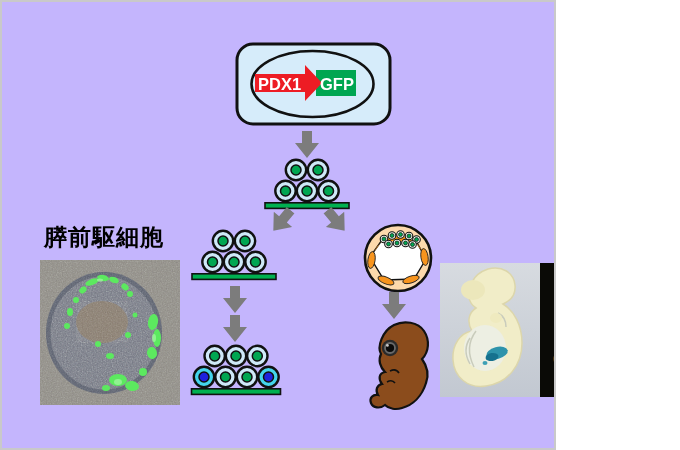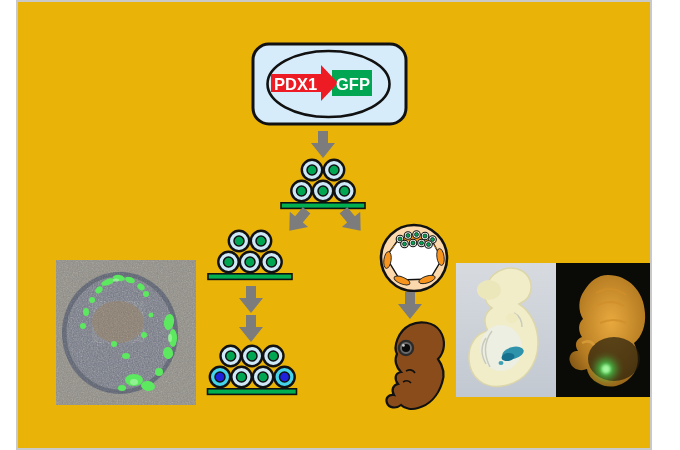--- a/index.html
+++ b/index.html
@@ -1,17 +1,17 @@
 <!DOCTYPE html>
 <html style="--canvas-border: #c9c9c9; --pale-blue: #d6ecfa; --cell-blue: #cfe9f8; --red: #ed1c24; --green: #00a651; --bar-green: #00b050; --cyan: #44d5ec; --blue: #1e22dd; --arrow-gray: #7c7c7c; --peach: #fcd9ac; --orange: #f7941d; --brown: #8b4c1c;"><head>
 <meta charset="utf-8">
 <style>
   html,body{margin:0;padding:0;background:#fff;font-family:"Liberation Sans",sans-serif;}
-  .canvas{position:relative;width:636px;height:450px;background:#eab308;
-          border:2px solid var(--canvas-border,#c9c9c9);box-sizing:border-box;overflow:hidden;margin-left:16px;}
+  .canvas{position:relative;width:556px;height:450px;background:#c4b5fd;
+          border:2px solid var(--canvas-border,#c9c9c9);box-sizing:border-box;overflow:hidden;}
   .abs{position:absolute;}
   .flow-arrow{position:absolute;width:24px;height:27px;}
   .flow-arrow polygon{fill:var(--arrow-gray,#7c7c7c);}
   .label-jp{position:absolute;font-size:23px;font-weight:bold;color:#000;letter-spacing:1px;white-space:nowrap;}
   svg{display:block;}
   .cell{fill:var(--cell-blue,#cfe9f8);stroke:#111;stroke-width:2.4;}
   .cell-cyan{fill:var(--cyan,#44d5ec);stroke:#111;stroke-width:2.4;}
   .nuc{fill:var(--green,#00a651);stroke:#111;stroke-width:1.5;}
   .nuc-blue{fill:var(--blue,#1e22dd);stroke:#111;stroke-width:1.5;}
   .plate{fill:var(--bar-green,#00b050);stroke:#111;stroke-width:1.6;}
@@ -48,20 +48,21 @@
     <rect class="plate" x="1" y="44.8" width="84" height="5.6"></rect>
   </svg>
 
   <svg class="flow-arrow" style="left:268px;top:205px;transform:rotate(40deg);" viewBox="0 0 24 27">
     <polygon points="7,0 17,0 17,12 24,12 12,27 0,12 7,12"></polygon>
   </svg>
   <svg class="flow-arrow" style="left:322px;top:205px;transform:rotate(-40deg);" viewBox="0 0 24 27">
     <polygon points="7,0 17,0 17,12 24,12 12,27 0,12 7,12"></polygon>
   </svg>
 
+  <div class="label-jp" style="left:42px;top:220px;">膵前駆細胞</div>
 
   <svg class="abs" style="left:38px;top:258px;" width="140" height="145" viewBox="0 0 140 145">
     <defs>
       <filter id="grain" x="0" y="0" width="100%" height="100%">
         <feTurbulence type="fractalNoise" baseFrequency="0.8" numOctaves="2" seed="7"></feTurbulence>
         <feColorMatrix type="saturate" values="0.12"></feColorMatrix>
       </filter>
       <filter id="soft">
           <feGaussianBlur stdDeviation="0.6"></feGaussianBlur>
         </filter>

